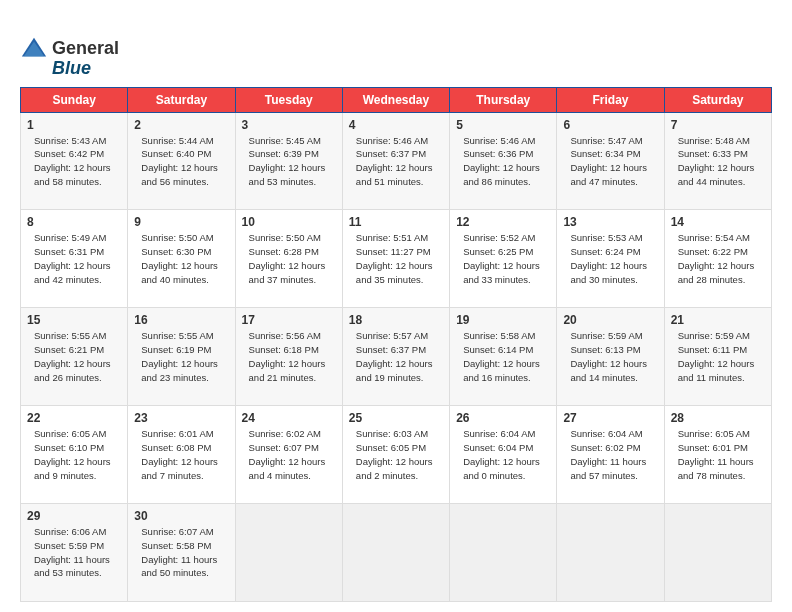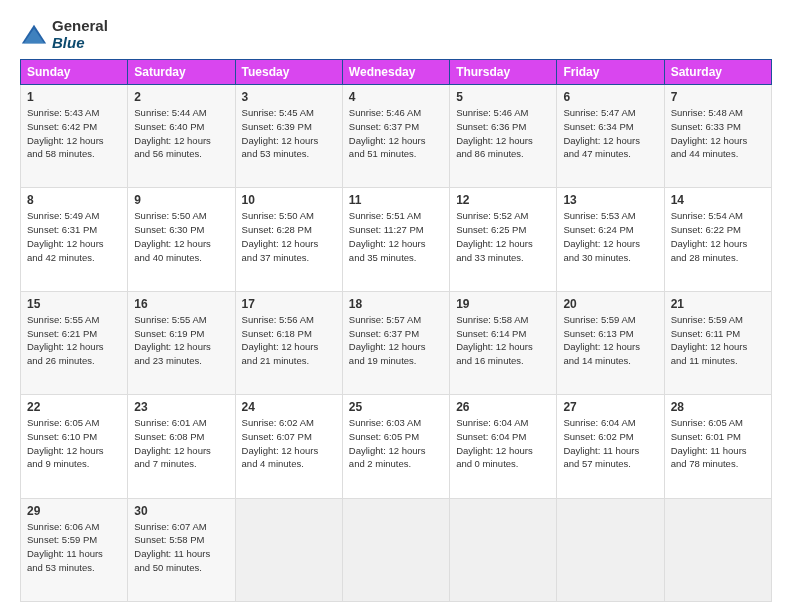--- a/index.html
+++ b/index.html
@@ -46,26 +46,26 @@
       color: #555;
     }
     .calendar {
       flex: 1;
       border: 1px solid #ccc;
       border-collapse: collapse;
       width: 100%;
       table-layout: fixed;
     }
     .calendar th {
-      background-color: #d946ef;
+      background-color: #ef4444;
       color: #fff;
       font-size: 12px;
       font-weight: bold;
       padding: 5px 6px;
-      text-align: left;
+      text-align: center;
       border: 1px solid #1e509a;
     }
     .calendar td {
       vertical-align: top;
       padding: 5px 6px;
       font-size: 9.5px;
       color: #333;
       border: 1px solid #ddd;
       height: 80px;
     }
@@ -76,37 +76,38 @@
       background-color: #ffffff;
     }
     .day-num {
       font-size: 12px;
       font-weight: bold;
       display: block;
       margin-bottom: 2px;
     }
     .cell-text {
       line-height: 1.45;
+      margin-left: 7px;
     }
     .empty-cell {
       background-color: #f0f0f0 !important;
     }
   </style>
 </head>
 <body>
 
 <div class="page">
   <div class="header">
     <div class="logo">
       <svg class="logo-icon" viewBox="0 0 30 30">
         <polygon points="15,4 28,24 2,24" fill="#2563a8"></polygon>
         <polygon points="15,8 26,24 4,24" fill="#5a9fd4" opacity="0.5"></polygon>
       </svg>
       <div>
-        <div style="font-size:15px;font-weight:bold;color:#333;line-height:1.1;">
+        <div style="font-size:18px;font-weight:bold;color:#333;line-height:1.1;margin-top:21px;">
           <span style="color:#333;">General</span><br>
           <span style="color:#0c4a6e;font-style:italic;">Blue</span>
         </div>
       </div>
     </div>
     <div class="title-block">
       <div class="month-title"></div>
       <div class="subtitle"></div>
     </div>
   </div>

